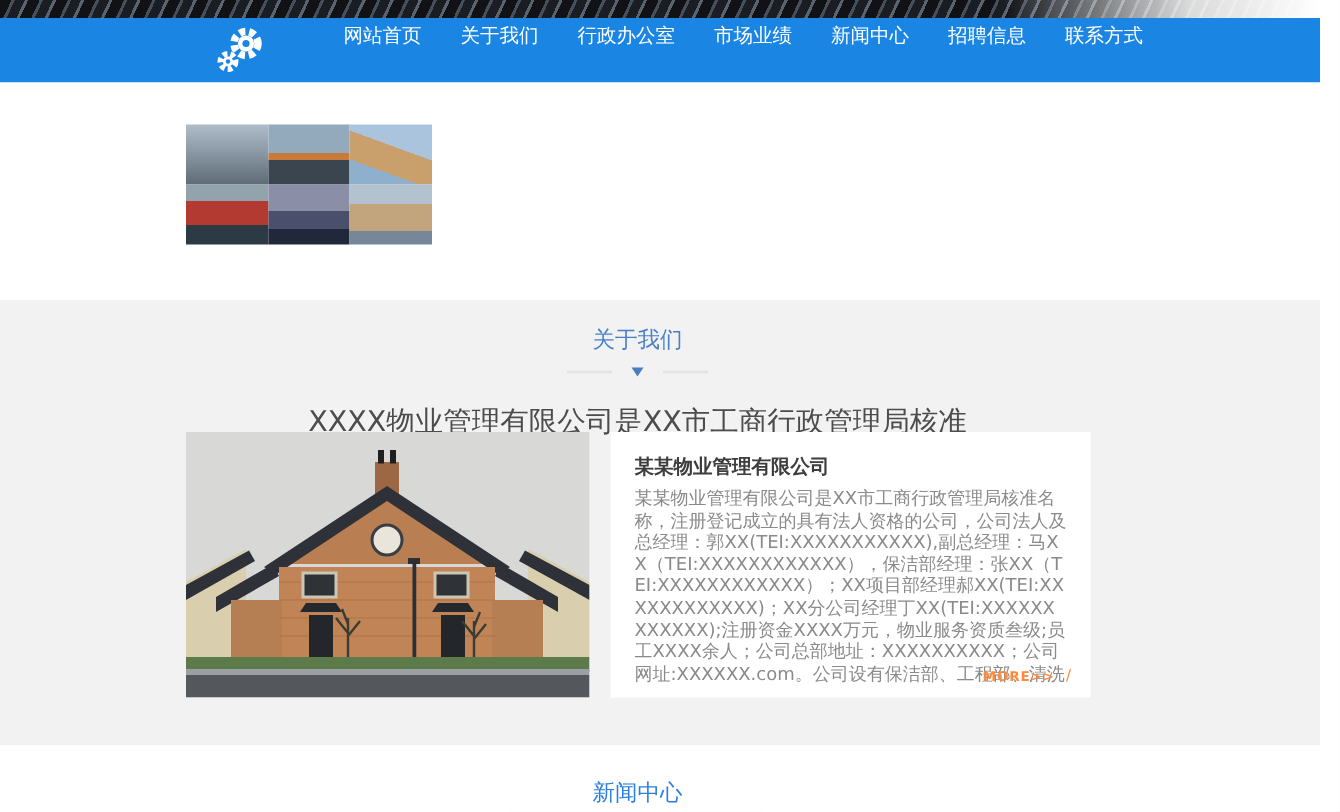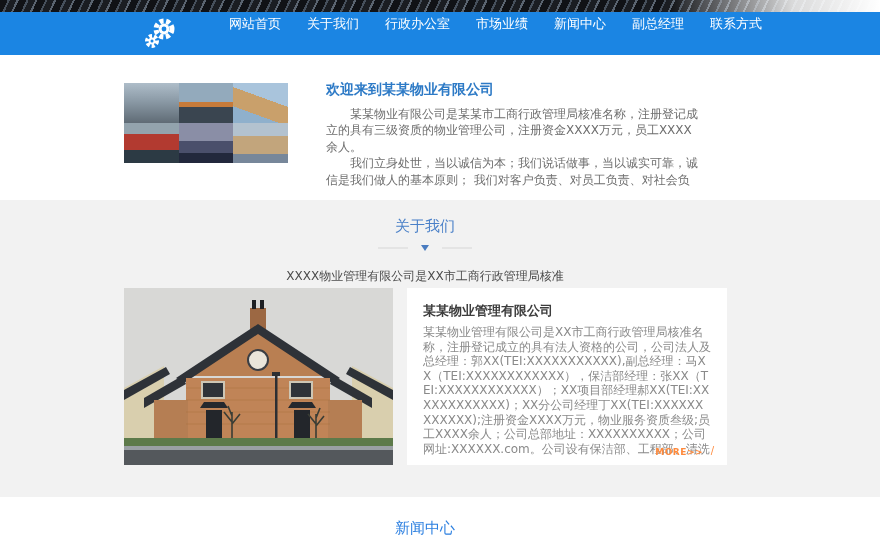--- a/index.html
+++ b/index.html
@@ -37,21 +37,21 @@
   .welcome-title { font-size:14px; font-weight:bold; color:#2d7ac6; margin-bottom:7px; }
   .welcome-text p { font-size:12px; line-height:16.4px; color:#6e6e6e; text-indent:2em; }
 
   
   .about { position:absolute; top:200px; left:0; width:880px; height:297px; background:#f2f2f2; }
   .center-col { width:850px; }
   .sec-title { text-align:center; font-size:15px; color:#4a80c8; padding-top:17px; }
   .divider { display:flex; justify-content:center; align-items:center; column-gap:13px; margin-top:9px; }
   .div-line { width:30px; height:2px; background:#e4e4e4; }
   .div-tri { width:0; height:0; border-left:4px solid transparent; border-right:4px solid transparent; border-top:6px solid #4a7cc0; }
-  .about-sub { text-align:center; font-size:12px; color:#4c4c4c; margin-top:17px; }
+  .about-sub { text-align:center; font-size:19px; color:#4c4c4c; margin-top:17px; }
 
   .about-row { position:absolute; left:124px; top:88px; display:flex; column-gap:14px; }
   .house-photo { width:269px; height:177px; display:block; }
   .about-card { position:relative; width:320px; height:177px; background:#ffffff; padding:12px 16px 10px; }
   .card-title { font-size:13px; font-weight:bold; color:#3d3d3d; margin:2px 0 5px; }
   .card-body { font-size:12px; line-height:14.6px; color:#8a8a8a; height:131px; overflow:hidden; word-break:break-all; }
   .more-link { position:absolute; right:24px; bottom:8px; color:#ff8a3c; font-size:9px; font-weight:bold; letter-spacing:.5px; cursor:pointer;margin-top:18px; }
   .decor-slash { position:absolute; right:13px; bottom:9px; color:#ff8a3c; font-size:10px; }
 
   
@@ -73,38 +73,33 @@
       <circle cx="10" cy="25" r="5" fill="none" stroke="#ffffff" stroke-width="4" stroke-dasharray="3 2"></circle>
       <circle cx="10" cy="25" r="3.4" fill="#ffffff"></circle>
       <circle cx="10" cy="25" r="1.5" fill="#1b85e3"></circle>
     </svg>
     <ul class="nav-list">
       <li>网站首页</li>
       <li>关于我们</li>
       <li>行政办公室</li>
       <li>市场业绩</li>
       <li>新闻中心</li>
-      <li>副总经理</li>
+      <li>招聘信息</li>
       <li>联系方式</li>
     </ul>
   </div>
 
   <div class="welcome">
     <div class="collage">
       <div class="t1"></div>
       <div class="t2"></div>
       <div class="t3"></div>
       <div class="t4"></div>
       <div class="t5"></div>
       <div class="t6"></div>
-    </div>
-    <div class="welcome-text">
-      <div class="welcome-title">欢迎来到某某物业有限公司</div>
-      <p>某某物业有限公司是某某市工商行政管理局核准名称，注册登记成立的具有三级资质的物业管理公司，注册资金XXXX万元，员工XXXX余人。</p>
-      <p>我们立身处世，当以诚信为本；我们说话做事，当以诚实可靠，诚信是我们做人的基本原则； 我们对客户负责、对员工负责、对社会负</p>
     </div>
   </div>
 
   <div class="about">
     <div class="center-col">
       <div class="sec-title">关于我们</div>
       <div class="divider">
         <span class="div-line"></span>
         <span class="div-tri"></span>
         <span class="div-line"></span>

